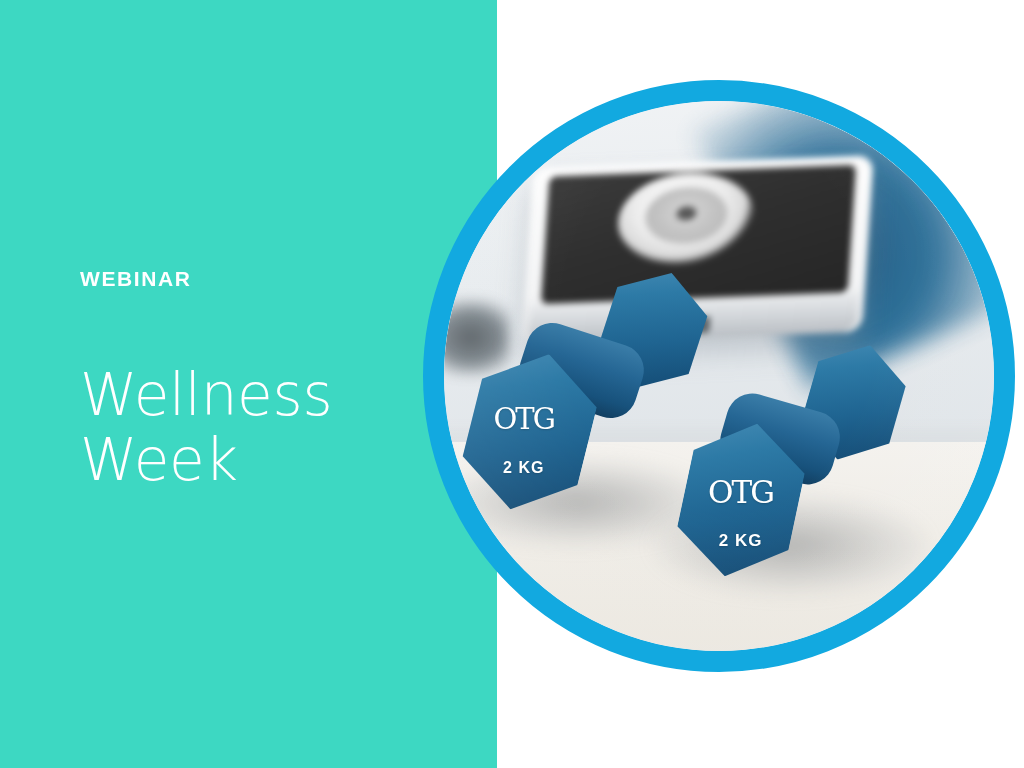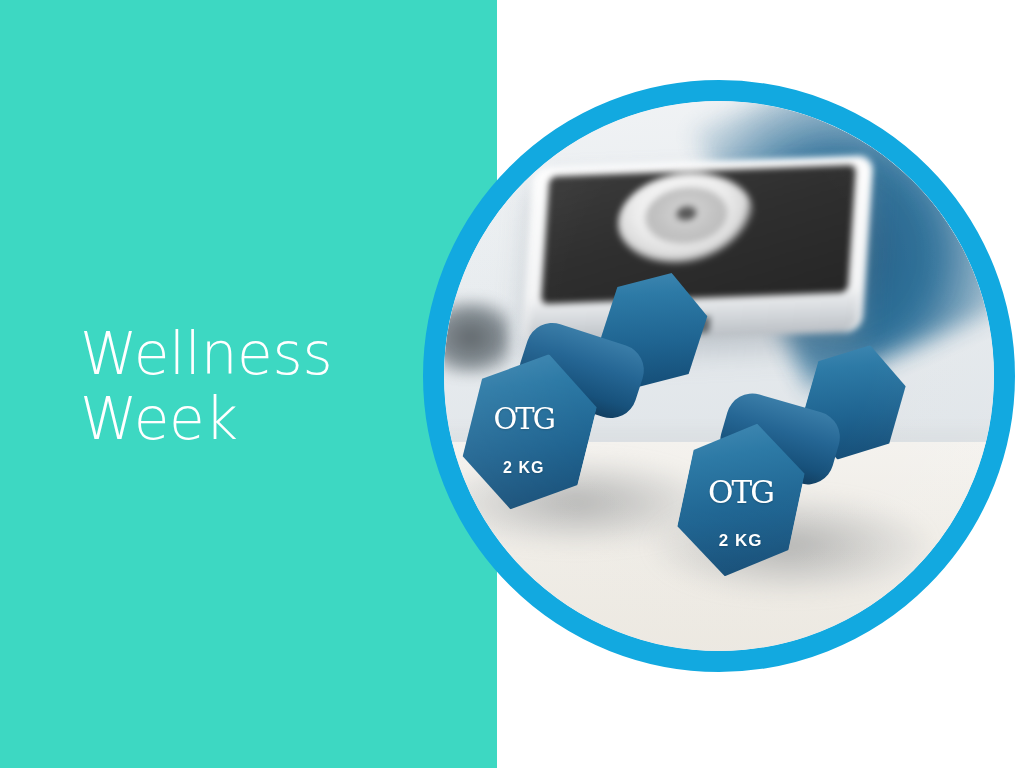--- a/index.html
+++ b/index.html
@@ -31,21 +31,21 @@
   }
   .eyebrow {
     font-size:21px;
     font-weight:700;
     letter-spacing:1.6px;
     color:#ffffff;
     line-height:1.2;
     font-family:"Liberation Sans", sans-serif;
   }
   .headline {
-    margin-top:56px;
+    margin-top:72px;
     font-size:58px;
     font-weight:300;
     color:#ffffff;
     line-height:1.12;
     letter-spacing:-0.3px;
     font-family:"DejaVu Sans", sans-serif;
     white-space:pre-line;
   }
 
   
@@ -248,20 +248,21 @@
     pointer-events:none;
   }
 </style>
 </head>
 <body>
 
 <div id="canvas">
 
   <div class="teal-panel">
     <div class="text-block">
+      <div class="eyebrow">WEBINAR</div>
       <div class="headline">Wellness
 Week</div>
     </div>
   </div>
 
   <div class="photo-circle">
     <div class="photo-inner">
 
       <div class="bg-wall"></div>
       <div class="floor-edge"></div>

